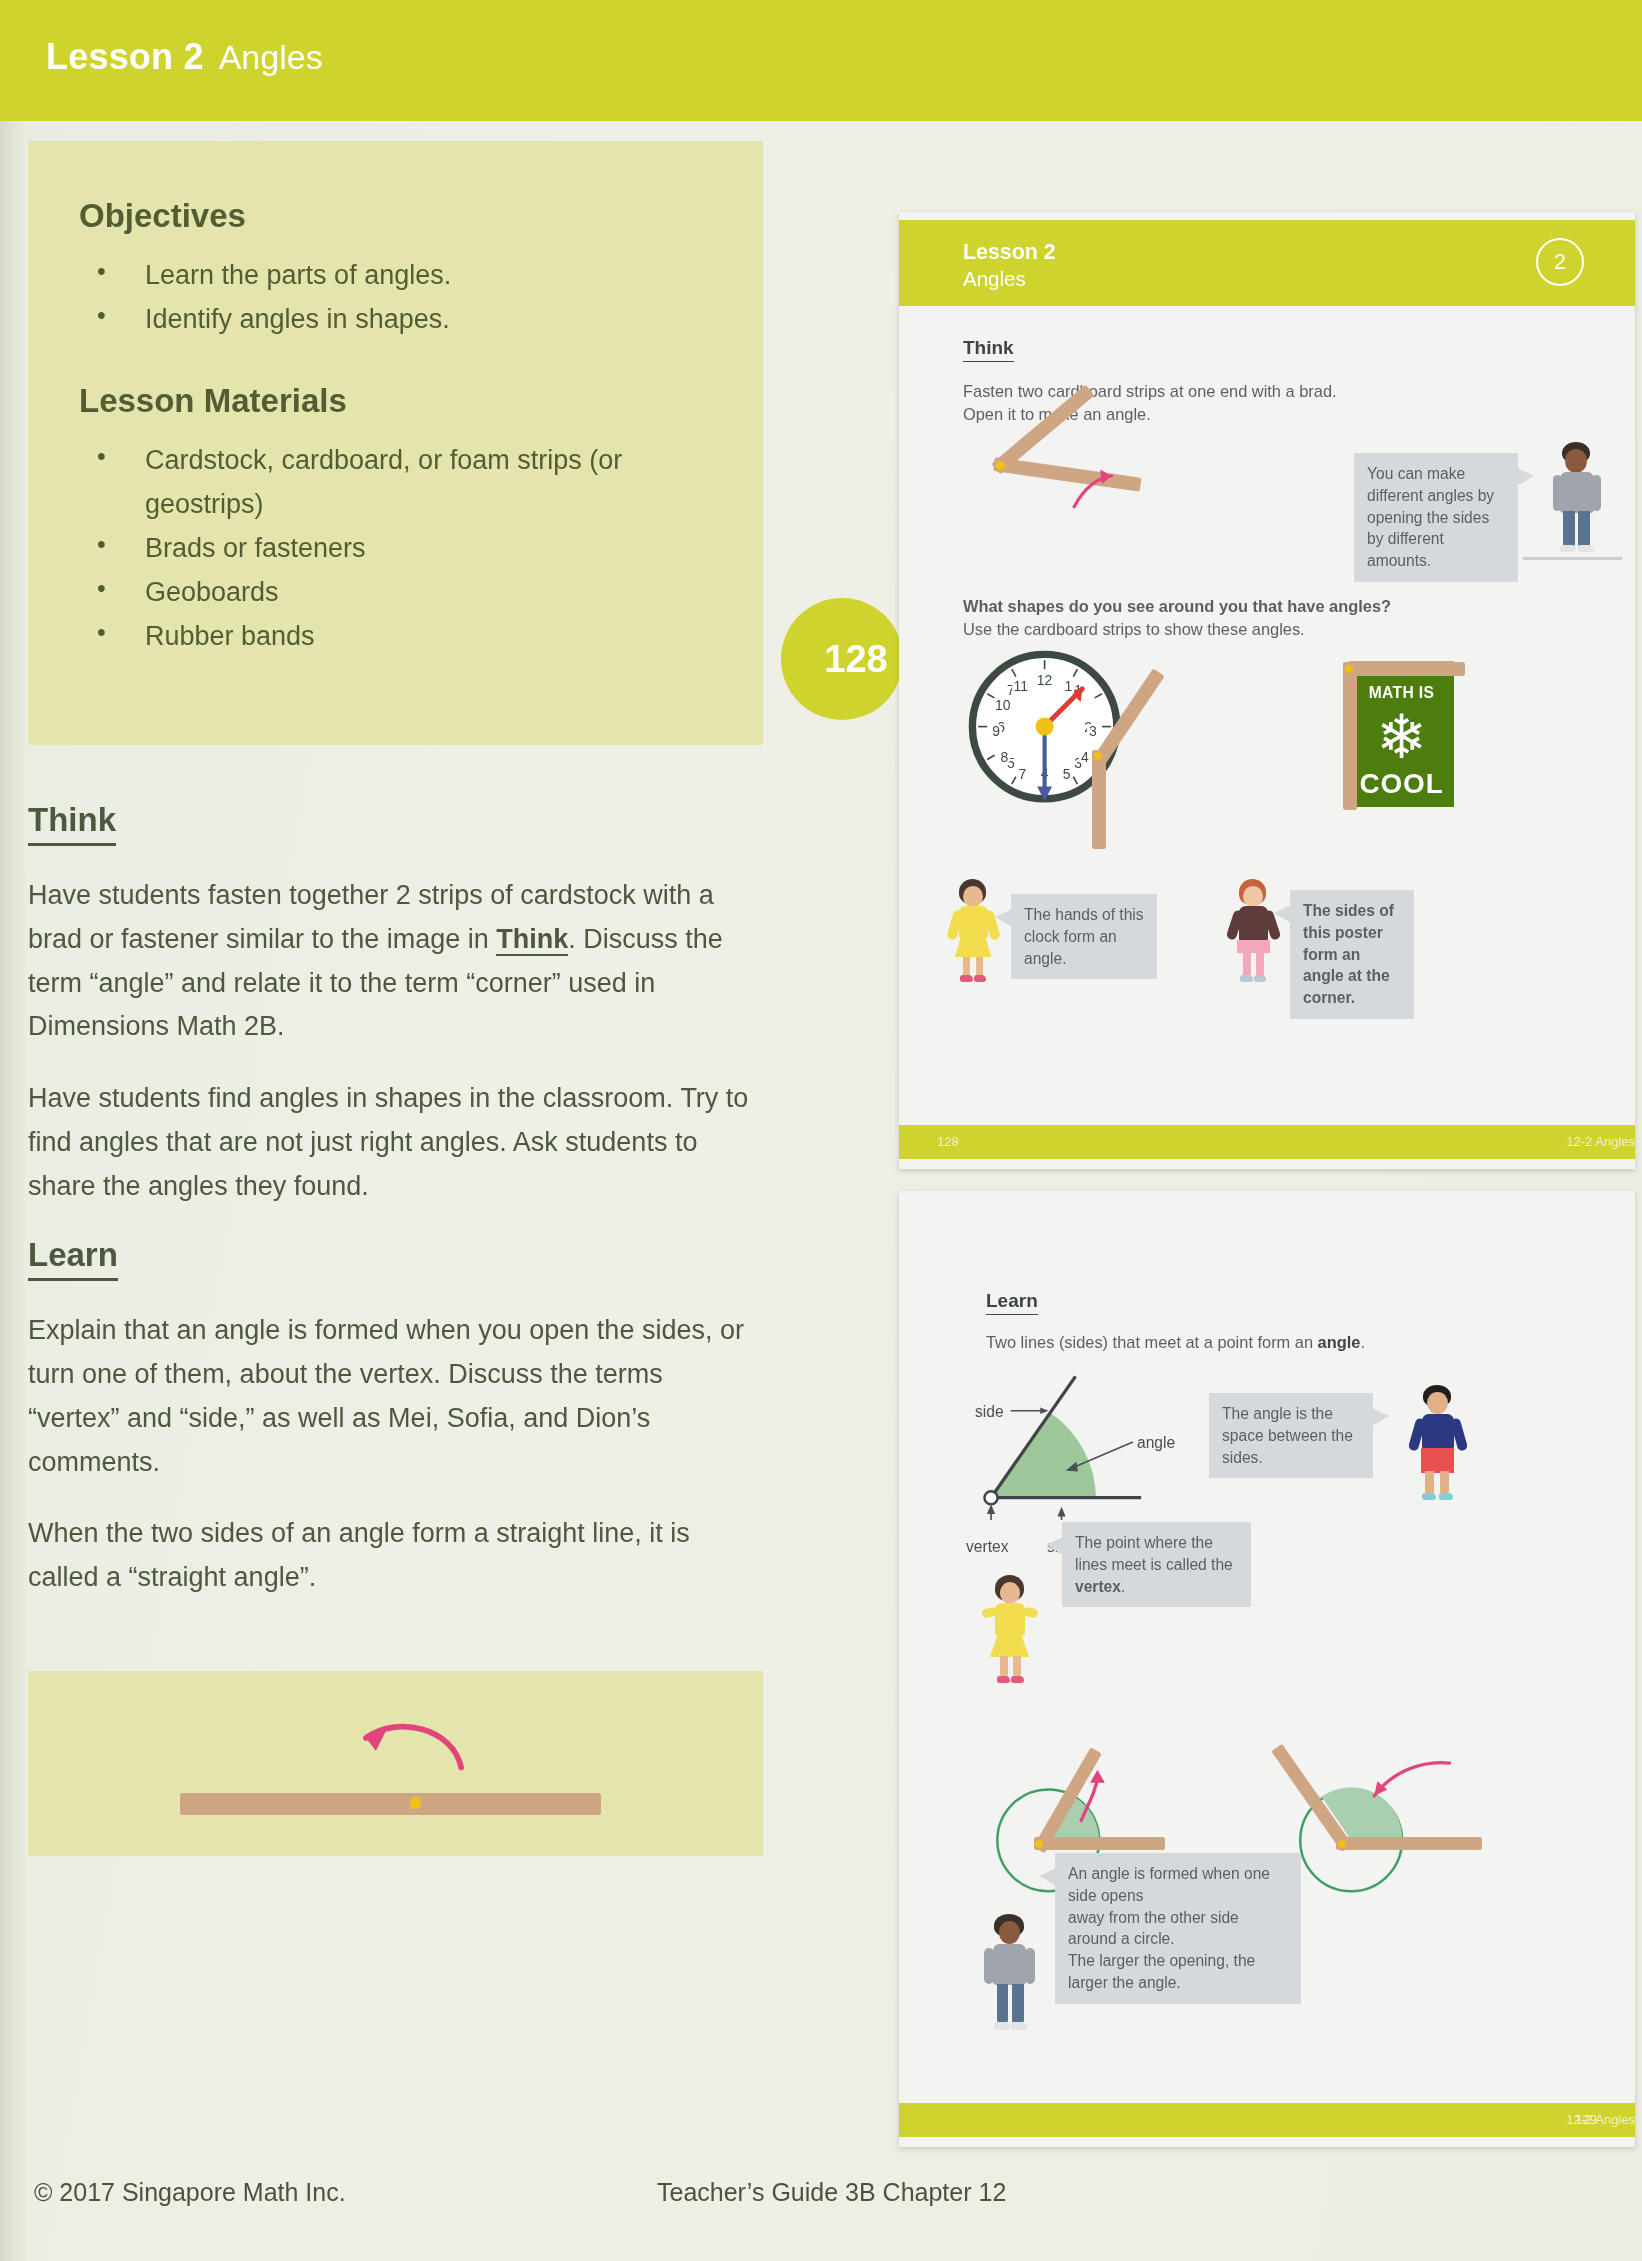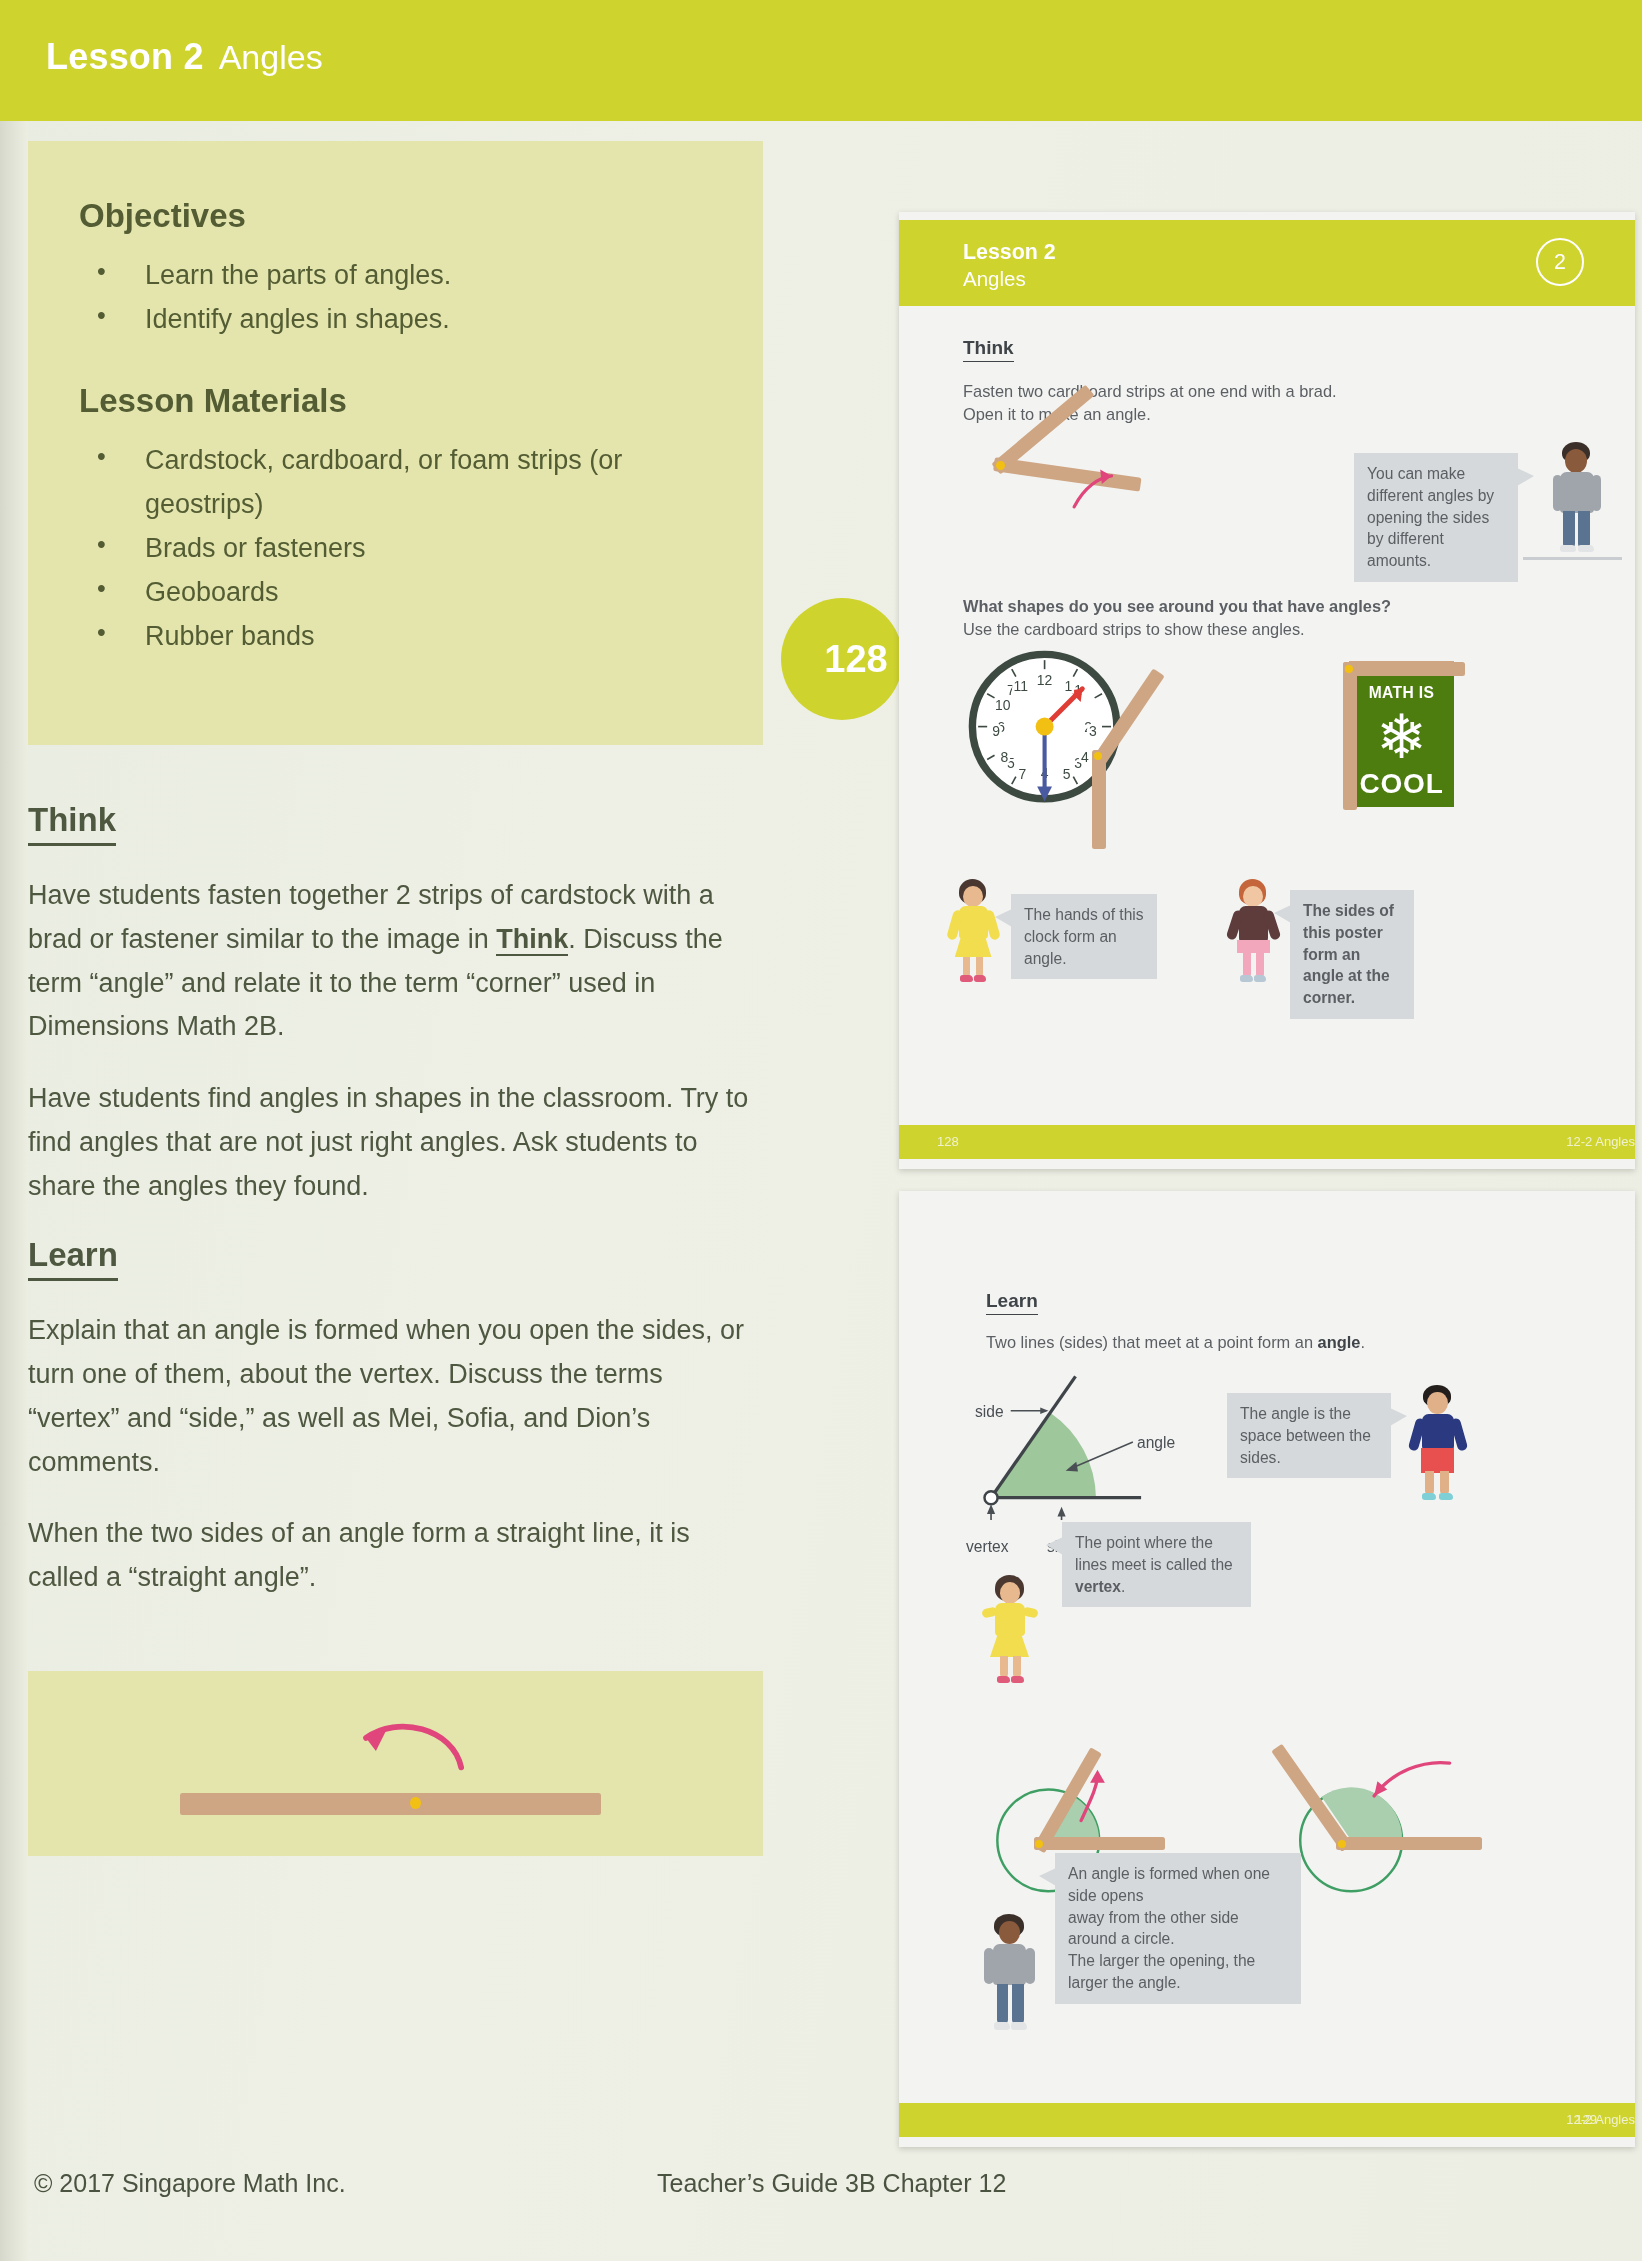--- a/index.html
+++ b/index.html
@@ -167,21 +167,21 @@
   .kid .legL, .kid .legR { position:absolute; border-radius:0 0 3.3px 3.3px; }
   .kid .armL, .kid .armR { position:absolute; border-radius:5px; }
   .kid .shoeL, .kid .shoeR { position:absolute; border-radius:3.3px 5px 3.3px 3.3px; }
   .kid .skirt { position:absolute; }
 
   
   .anglefig { position:absolute; }
   .lbl { position:absolute; font-size:15.6px; color:#4a4f54; }
 
   
-  .credits { position:absolute; bottom:43px; left:0; width:100%; height:49px; }
+  .credits { position:absolute; bottom:34px; left:0; width:100%; height:49px; }
   .credits .c-left  { position:absolute; left:34px;  top:0; font-size:25px; color:#4a5240; }
   .credits .c-right { position:absolute; left:657px; top:0; font-size:25px; color:#4a5240; }
 </style>
 </head>
 <body>
 
 <div class="page"></div>
 <div class="page-left-edge"></div>
 
 <div class="top-banner">
@@ -398,21 +398,21 @@
     <path d="M22 166 L 17 178 L 27 178 Z" fill="#4a4f54"></path>
 
     <line x1="108" y1="205" x2="108" y2="175" stroke="#4a4f54" stroke-width="2"></line>
     <path d="M108 169 L 103 181 L 113 181 Z" fill="#4a4f54"></path>
   </svg>
   <span class="lbl" style="left:76px; top:212px;">side</span>
   <span class="lbl" style="left:238px; top:243px;">angle</span>
   <span class="lbl" style="left:67px;  top:347px;">vertex</span>
   <span class="lbl" style="left:148px; top:347px;">side</span>
 
-  <div class="bubble tail-r" style="left:328px; top:202px; width:164px;">The angle is the space between the sides.</div>
+  <div class="bubble tail-r" style="left:310px; top:202px; width:164px;">The angle is the space between the sides.</div>
 
   <div class="kid" style="left:511px; top:194px; width:56px; height:120px;">
     <div class="hair" style="left:13px; top:0px;  width:28px; height:22px; background:#241f1d;"></div>
     <div class="head" style="left:17px; top:7.4px;  width:20.5px; height:22px; background:#e0b089;"></div>
     <div class="torso" style="left:11.5px; top:29px; width:32px; height:36px; background:#2b3a80;"></div>
     <div class="armL" style="left:1.6px;  top:33px; width:10px; height:33px; background:#2b3a80; transform:rotate(16deg);"></div>
     <div class="armR" style="left:44px; top:33px; width:10px; height:33px; background:#2b3a80; transform:rotate(-16deg);"></div>
     <div class="skirt" style="left:10.7px; top:63px; width:33px; height:25px; background:#e8504f;"></div>
     <div class="legL" style="left:15px; top:86px; width:9px; height:23px; background:#e0b089;"></div>
     <div class="legR" style="left:30px; top:86px; width:9px; height:23px; background:#e0b089;"></div>

